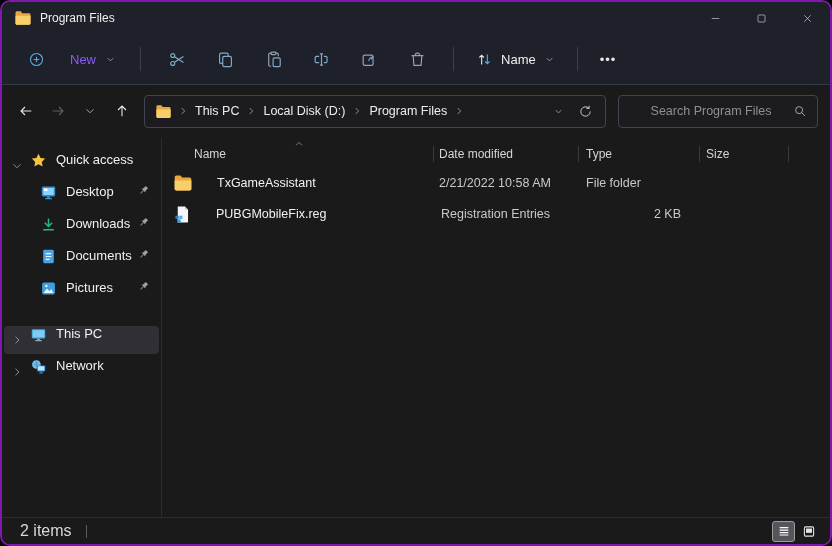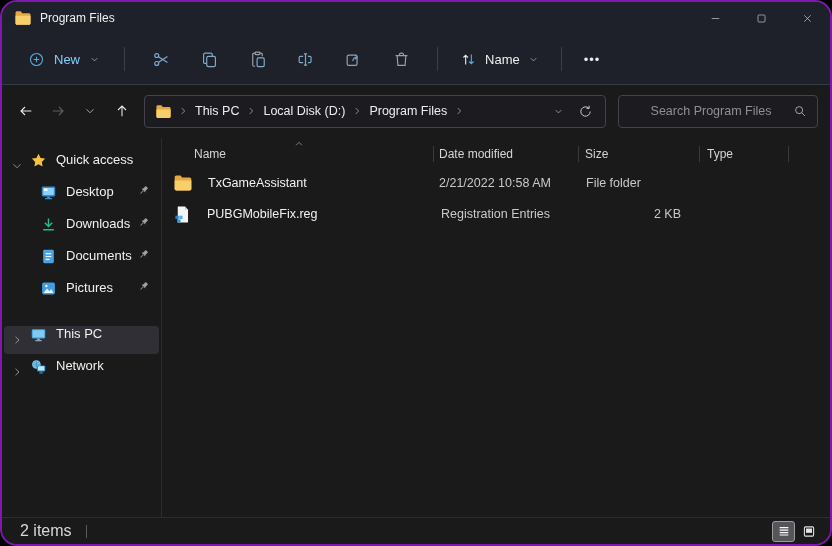--- a/index.html
+++ b/index.html
@@ -1,34 +1,34 @@
 <!DOCTYPE html>
 <html><head>
 <meta charset="utf-8">
 <style>
   * { box-sizing: border-box; margin: 0; padding: 0; }
   html,body { width:832px; height:546px; background:#000; overflow:hidden;
     font-family:"Liberation Sans", sans-serif; }
   .window { position:absolute; inset:0; background:#1a1a1a; border:2px solid #7e18ae;
-    border-radius:17px; overflow:hidden; color:#e8e8e8; }
+    border-radius:10px; overflow:hidden; color:#e8e8e8; }
 
   
   .titlebar { height:32px; background:#1e202a; display:flex; align-items:center; }
   .titlebar .app-icon { margin-left:12px; width:18px; height:18px; flex:0 0 auto; }
   .titlebar .title { margin-left:8px; font-size:12px; color:#f0f0f0; }
   .caption-btns { margin-left:auto; display:flex; height:100%; }
   .caption-btn { width:46px; height:100%; display:flex; align-items:center; justify-content:center; }
   .caption-btn svg { width:13px; height:13px; stroke:#e8e8e8; stroke-width:1.1; fill:none; }
 
   
   .commandbar { height:51px; background:#1e202a; border-bottom:1px solid #363844;
     display:flex; align-items:center; padding:0 14px; }
   .cmd-new { display:flex; align-items:center; gap:9px; padding:7px 12px; border-radius:4px; }
   .cmd-new svg.plus { width:17px; height:17px; }
-  .cmd-new .lbl { font-size:13px; color:#7dd3fc; }
+  .cmd-new .lbl { font-size:13px; color:#8b5cf6;margin-left:16px; }
   .chev-sm { width:11px; height:11px; stroke:#b9b9b9; stroke-width:1.6; fill:none; }
   .vsep { width:1px; height:24px; background:#3c3e4a; margin:0 12px; flex:0 0 auto; }
   .icon-btn { width:48px; height:38px; display:flex; align-items:center; justify-content:center; border-radius:4px; }
   .icon-btn svg { width:19px; height:19px; fill:none; stroke-width:1.5; }
   .blue-ic { stroke:#7fa9c9; }
   .gray-ic { stroke:#9aa0a8; }
   .cmd-group { display:flex; align-items:center; gap:8px; padding:7px 10px; border-radius:4px; }
   .cmd-group .lbl { font-size:13px; color:#f0f0f0; }
   .cmd-group svg.g-ic { width:17px; height:17px; fill:none; stroke-width:1.6; }
   .more-btn { font-size:13px; letter-spacing:1px; color:#e8e8e8; padding:6px 10px; }
@@ -69,21 +69,21 @@
   .cols { display:grid; grid-template-columns:272px 145px 121px 89px 1fr; align-items:center; }
   .list-header { height:26px; font-size:12px; color:#d5d5d5; position:relative; }
   .list-header .hcell { position:relative; height:100%; display:flex; align-items:center; }
   .list-header .hcell::after { content:""; position:absolute; right:0; top:5px; height:16px; width:1px; background:#3a3a3a; }
   .h-name { padding-left:32px; }
   .h-date { padding-left:5px; }
   .h-type { padding-left:7px; }
   .h-size { padding-left:6px; }
   .sort-caret { position:absolute; left:132px; top:-2px; width:10px; height:10px; stroke:#b8b8b8; stroke-width:1.5; fill:none; }
   .frow { height:30px; margin-top:1px; font-size:12.5px; color:#c9c9c9; border-radius:3px; }
-  .frow .c-name { display:flex; align-items:center; gap:15px; padding-left:11px; color:#f2f2f2; }
+  .frow .c-name { display:flex; align-items:center; gap:24px; padding-left:11px; color:#f2f2f2; }
   .frow .c-name svg { flex:0 0 auto; }
   .frow .c-date { padding-left:5px; }
   .frow .c-type { padding-left:7px; }
   .frow .c-size { text-align:right; padding-right:19px; }
 
   
   .statusbar { position:absolute; left:0; right:0; bottom:0; height:27px; border-top:1px solid #2d2d2d;
     background:#1a1a1a; display:flex; align-items:center; padding:0 10px 0 18px; }
   .statusbar .count { font-size:16px; color:#d8d8d8; }
   .statusbar .sb-sep { width:1px; height:13px; background:#5a5a5a; margin-left:14px; }
@@ -373,25 +373,25 @@
       <div class="cols list-header">
         <svg class="sort-caret" viewBox="0 0 24 24">
             <path d="M5 15l7-7 7 7"></path>
           </svg>
         <div class="hcell h-name">
             <span>Name</span>
           </div>
         <div class="hcell h-date">
             <span>Date modified</span>
           </div>
+        <div class="hcell h-type">
+            <span>Type</span>
+          </div>
         <div class="hcell h-size">
             <span>Size</span>
-          </div>
-        <div class="hcell h-type">
-            <span>Type</span>
           </div>
         <div></div>
       </div>
 
       <div class="cols frow">
         <div class="c-name">
           <svg width="20" height="20" viewBox="0 0 24 24">
             <path d="M2 5c0-1.1.9-2 2-2h5l2 2.5h9c1.1 0 2 .9 2 2V19c0 1.1-.9 2-2 2H4c-1.1 0-2-.9-2-2V5z" fill="#e9a83d"></path>
             <path d="M2 9h20v10c0 1.1-.9 2-2 2H4c-1.1 0-2-.9-2-2V9z" fill="#f8d06b"></path>
           </svg>

